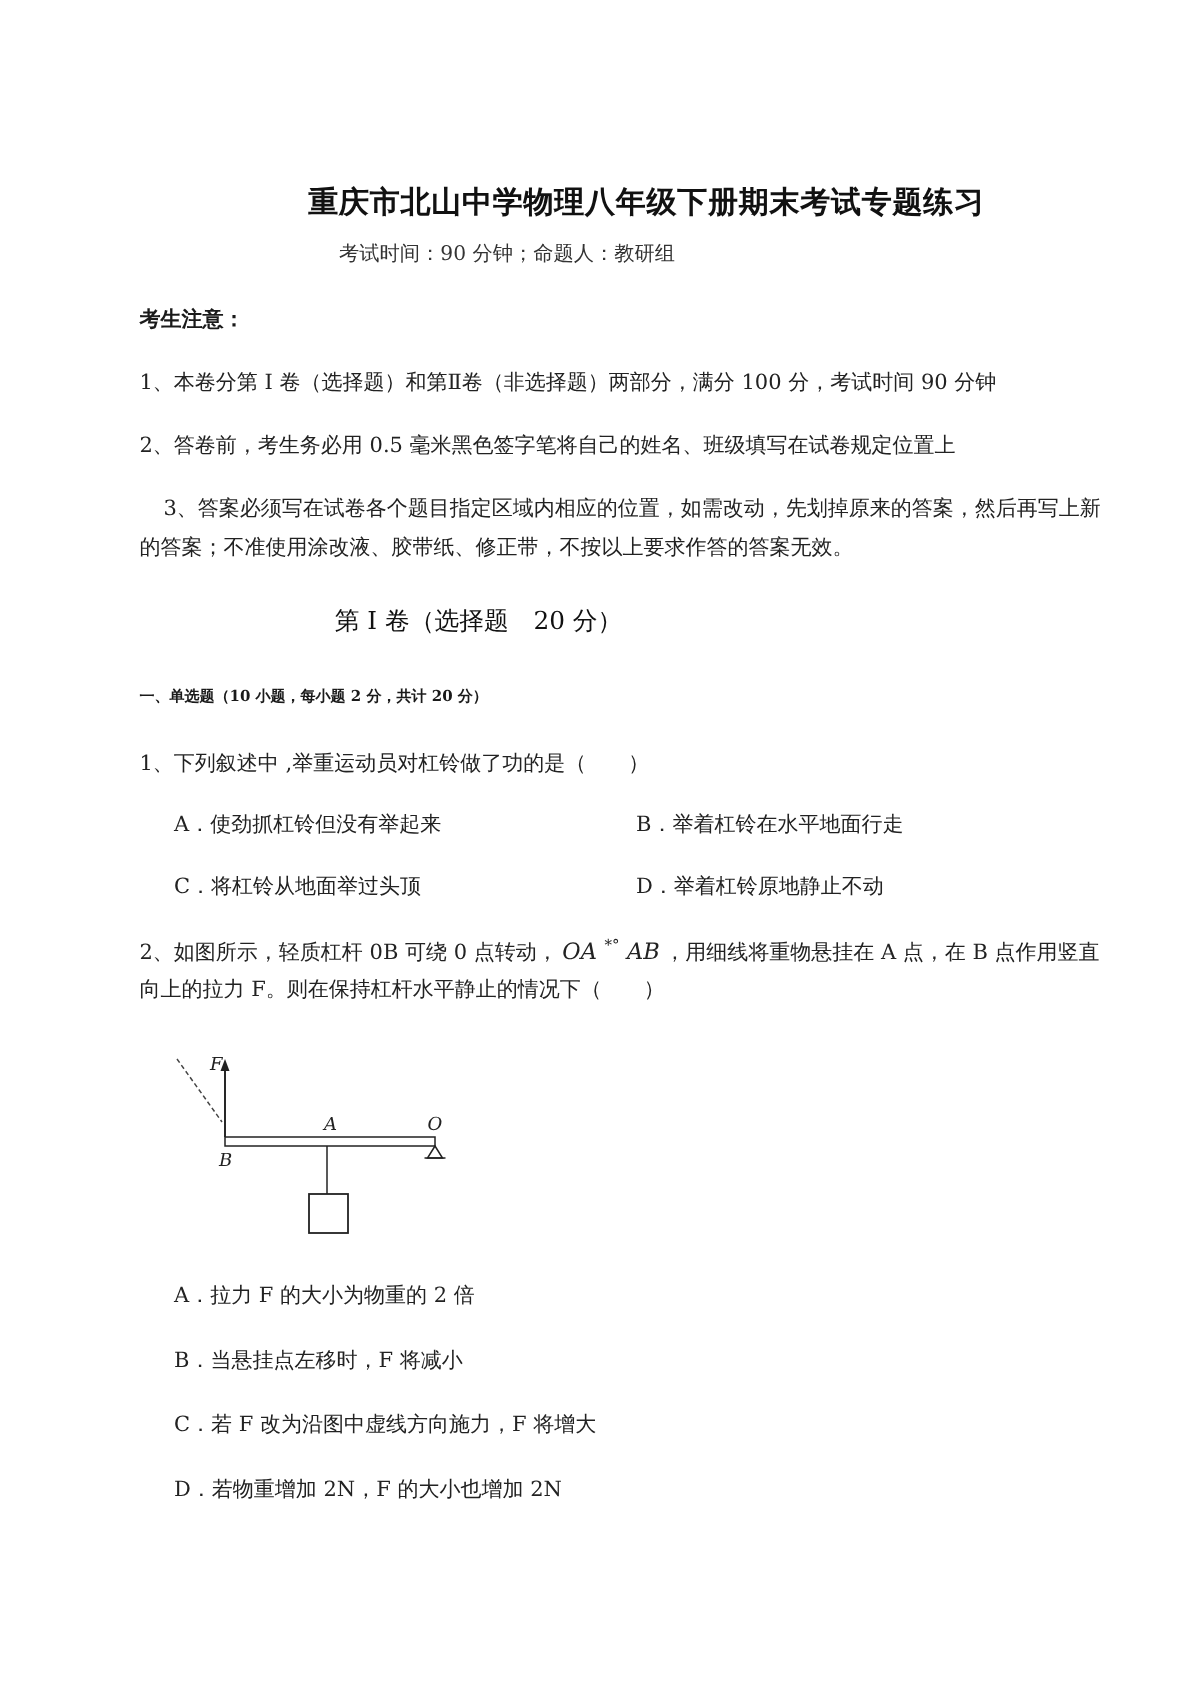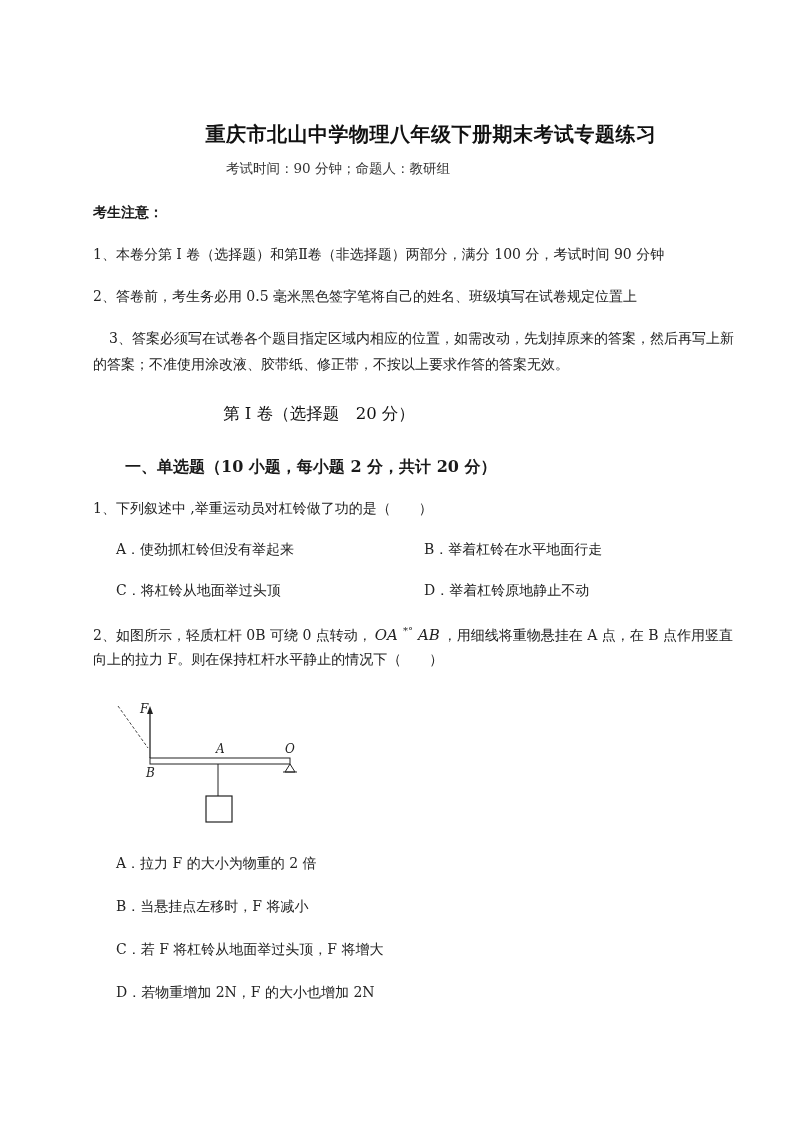--- a/index.html
+++ b/index.html
@@ -40,21 +40,21 @@
     .n2 { left: 93px; top: 288px; }
     .n3a { left: 109px; top: 330px; }
     .n3b { left: 93px; top: 356px; }
     .section-title {
       left: 0; width: 638px; top: 403px;
       text-align: center;
       font-size: 16.5px;
       font-weight: normal;
       color: #111;
     }
-    .part-heading { left: 93px; top: 457px; font-size: 16px; font-weight: bold; margin-left: 32px; }
+    .part-heading { left: 93px; top: 457px; font-size: 10px; font-weight: bold; }
     .q1 { left: 93px; top: 500px; }
     .q1a { left: 116px; top: 541px; }
     .q1b { left: 424px; top: 541px; }
     .q1c { left: 116px; top: 582px; }
     .q1d { left: 424px; top: 582px; }
     .q2a { left: 93px; top: 625px; }
     .q2b { left: 93px; top: 651px; }
     .math {
       font-style: italic;
       font-family: "DejaVu Serif", "Liberation Serif", serif;
@@ -130,14 +130,14 @@
     <rect x="96" y="96" width="26" height="26" fill="#fff" stroke="#222" stroke-width="1.2"></rect>
   </svg>
   <span class="diag-label" style="left:30px; top:2px;">F</span>
   <span class="diag-label" style="left:106px; top:42px;">A</span>
   <span class="diag-label" style="left:175px; top:42px;">O</span>
   <span class="diag-label" style="left:36px; top:66px;">B</span>
 </div>
 
 <div class="abs body-text q2optA">A．拉力 F 的大小为物重的 2 倍</div>
 <div class="abs body-text q2optB">B．当悬挂点左移时，F 将减小</div>
-<div class="abs body-text q2optC">C．若 F 将杠铃从地面举过头顶，F 将增大</div>
+<div class="abs body-text q2optC">C．若 F 改为沿图中虚线方向施力，F 将增大</div>
 <div class="abs body-text q2optD">D．若物重增加 2N，F 的大小也增加 2N</div>
 
 </body></html>

